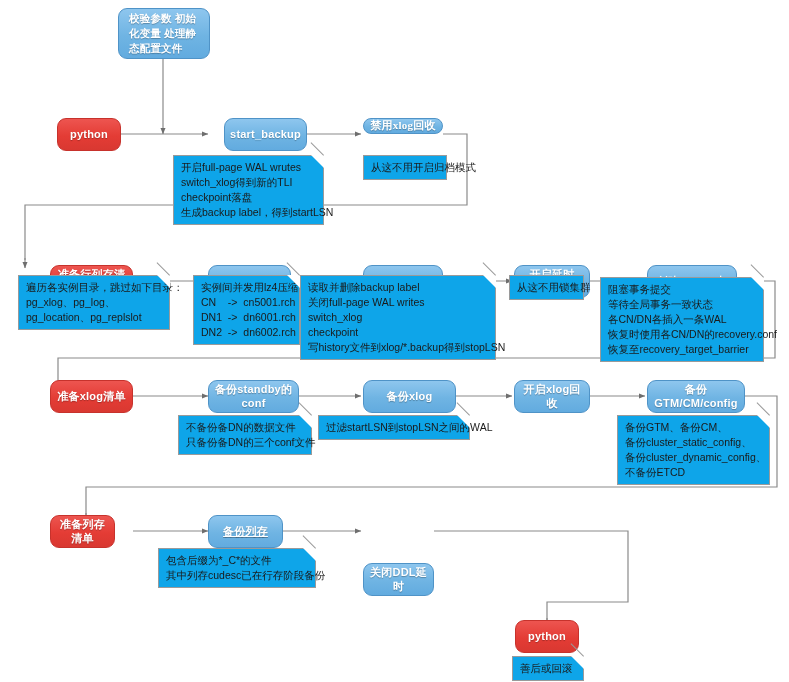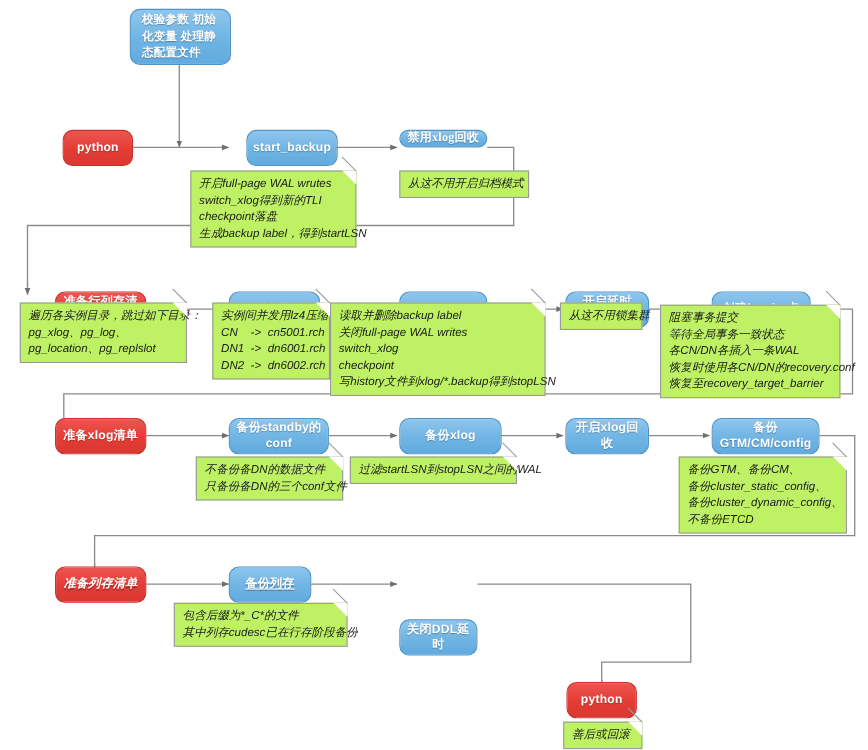--- a/index.html
+++ b/index.html
@@ -13,23 +13,23 @@
         font-size:11px;line-height:1.25;letter-spacing:.2px;
         text-shadow:0 1px 1px rgba(0,0,0,.28);padding:2px 4px;}
   .node.red{background:linear-gradient(180deg,#ed5550 0%,#e43c35 55%,#d93831 100%);
             border:1px solid #c7322c;}
   .node.blue{background:linear-gradient(180deg,#8ec6ee 0%,#6fb4e3 55%,#62abdf 100%);
             border:1px solid #4f93c7;}
   .node.start{font-size:10.5px;font-weight:bold;line-height:1.45;
               text-align:left;justify-content:flex-start;padding-left:10px;}
 
   
-  .note{position:absolute;box-sizing:border-box;background:#bef264;
+  .note{position:absolute;box-sizing:border-box;background:#0ea5e9;
         border:1px solid #9a9a9a;font-size:10.5px;line-height:1.42;
-        color:#1a1a1a;padding:4px 6px 4px 7px;white-space:pre;font-style:italic;}
+        color:#1a1a1a;padding:4px 6px 4px 7px;white-space:pre;}
   .note.folded{border-top-right-radius:0;}
   .note.folded::before{content:"";position:absolute;top:-1px;right:-1px;
         width:0;height:0;border-left:13px solid transparent;
         border-top:13px solid #ffffff;}
   .note.folded::after{content:"";position:absolute;top:-1px;right:-1px;
         width:18px;height:1px;background:#9a9a9a;
         transform-origin:right top;transform:rotate(45deg);}
 
   
   .edges{position:absolute;left:0;top:0;width:789px;height:682px;}
@@ -103,34 +103,34 @@
   <div class="node red" style="left:50px;top:380px;width:83px;height:33px;">准备xlog清单</div>
 
   <div class="node blue" style="left:208px;top:380px;width:91px;height:33px;">备份standby的conf</div>
 
   <div class="node blue" style="left:363px;top:380px;width:93px;height:33px;">备份xlog</div>
 
   <div class="node blue" style="left:514px;top:380px;width:76px;height:33px;">开启xlog回收</div>
 
   <div class="node blue" style="left:647px;top:380px;width:98px;height:33px;">备份GTM/CM/config</div>
 
-  <div class="node red" style="left:50px;top:515px;width:83px;height:33px;font-style:italic;">准备列存清单</div>
+  <div class="node red" style="left:50px;top:515px;width:65px;height:33px;">准备列存清单</div>
 
   <div class="node blue" style="left:208px;top:515px;width:75px;height:33px;text-decoration:underline;">备份列存</div>
 
   <div class="node blue" style="left:363px;top:515px;width:71px;height:33px;margin-top:48px;">关闭DDL延时</div>
 
   <div class="node red" style="left:515px;top:620px;width:64px;height:33px;">python</div>
 
   <div class="note folded" style="left:173px;top:155px;width:151px;">开启full-page WAL wrutes
 switch_xlog得到新的TLI
 checkpoint落盘
 生成backup label，得到startLSN</div>
 
-  <div class="note" style="left:363px;top:155px;width:118px;">从这不用开启归档模式</div>
+  <div class="note" style="left:363px;top:155px;width:84px;">从这不用开启归档模式</div>
 
   <div class="note folded" style="left:18px;top:275px;width:152px;">遍历各实例目录，跳过如下目录：
 pg_xlog、pg_log、
 pg_location、pg_replslot</div>
 
   <div class="note folded" style="left:193px;top:275px;width:107px;">实例间并发用lz4压缩：
 CN    -&gt;  cn5001.rch
 DN1  -&gt;  dn6001.rch
 DN2  -&gt;  dn6002.rch</div>
 

